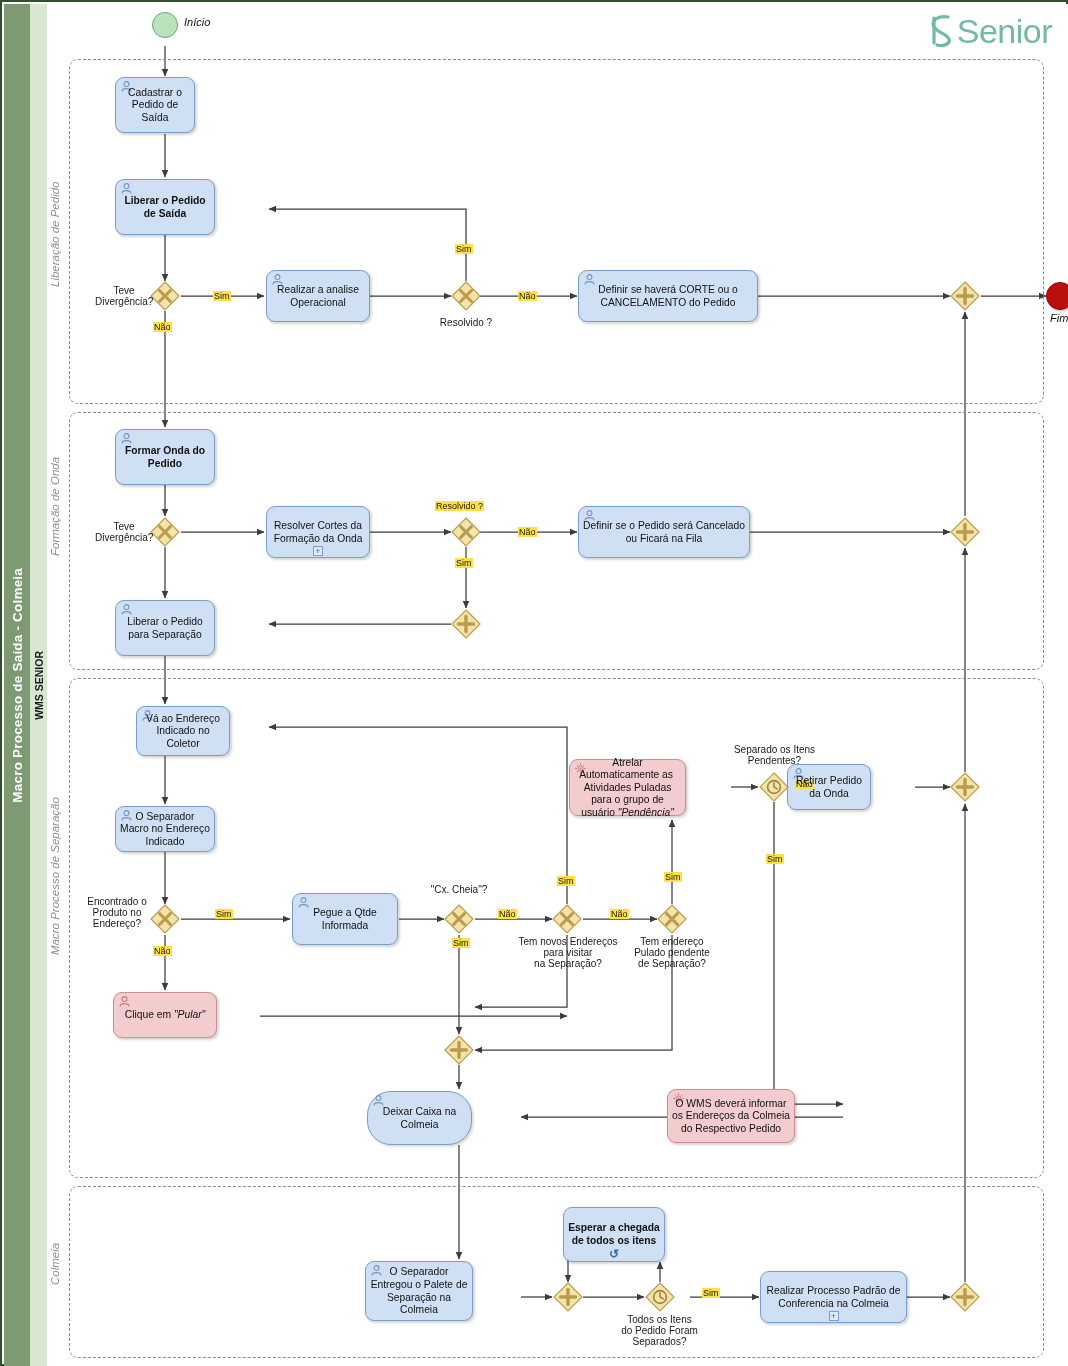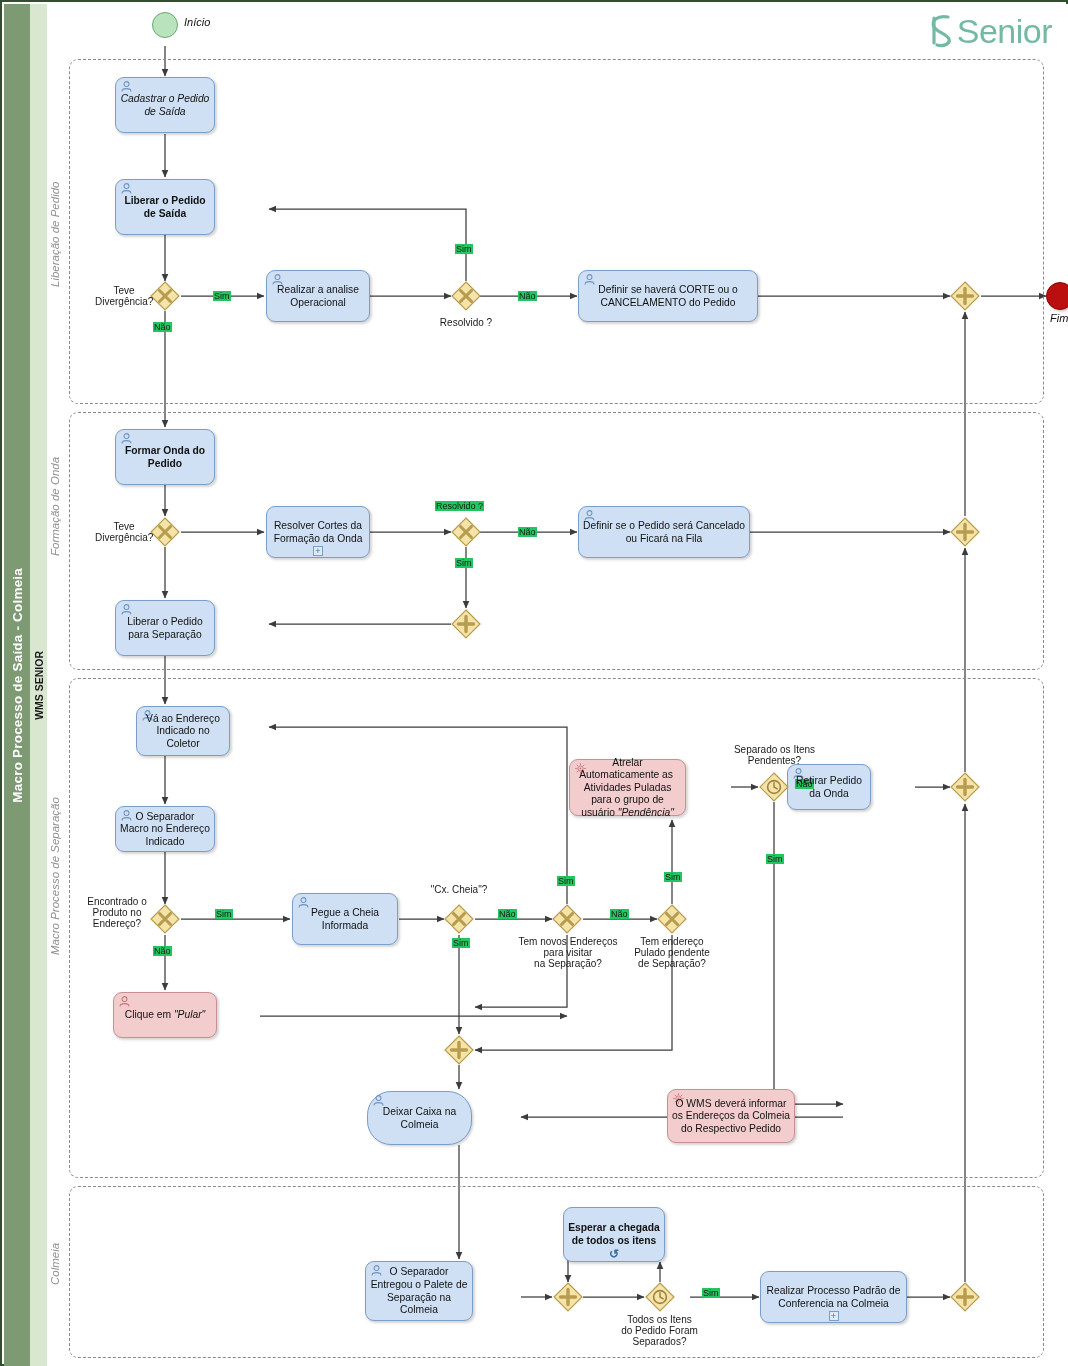--- a/index.html
+++ b/index.html
@@ -73,21 +73,21 @@
   
   .ev { position:absolute; border-radius:50%; }
   .ev.start { width:26px; height:26px; background:#b9e3bc; border:1.4px solid #6aa871; }
   .ev.end   { width:28px; height:28px; background:#bb0e0e; border:1.6px solid #8a0606;
               box-shadow:1.5px 1.5px 2.5px rgba(0,0,0,.22); }
   .ev-label { position:absolute; font-style:italic; font-size:11px; color:#111; white-space:nowrap; }
 
   
   .flab {
     position:absolute; font-size:9px; color:#1a1a1a; white-space:nowrap;
-    background:#22c55e; padding:0 1px; line-height:10px;
+    background:#fde047; padding:0 1px; line-height:10px;
   }
   
   .gcap {
     position:absolute; font-size:10px; line-height:11px; color:#1a1a1a;
     text-align:center; white-space:nowrap;
   }
   
   #logo { position:absolute; right:16px; top:8px; display:flex; align-items:center; }
   #logo .word { color:#73b9a3; font-size:34px; line-height:34px; letter-spacing:-.5px; }
 </style>
@@ -186,21 +186,21 @@
 
     <div class="lane" style="left:22px; top:1182px; width:975px; height:172px;"></div>
     <div class="lane-label" style="left:2px; top:1220px; height:80px; width:16px;">Colmeia</div>
 
     <div class="ev start" style="left:105px; top:8px;"></div>
     <div class="ev-label" style="left:137px; top:12px;">Início</div>
 
     <div class="ev end" style="left:999px; top:278px;"></div>
     <div class="ev-label" style="left:1003px; top:308px;">Fim</div>
 
-    <div class="task blue" style="left:68px; top:73px; width:100px; height:56px;font-style:italic;">
+    <div class="task blue" style="left:68px; top:73px; width:80px; height:56px;">
       <svg class="actor-icon" viewBox="0 0 16 16">
         <circle cx="8" cy="5" r="3" fill="none" stroke="#6f93c0" stroke-width="1.3"></circle>
         <path d="M2.5 14 C2.5 9.5 13.5 9.5 13.5 14" fill="none" stroke="#6f93c0" stroke-width="1.3"></path>
       </svg>
       <span class="txt">Cadastrar o Pedido de Saída</span>
     </div>
 
     <div class="task blue bold" style="left:68px; top:175px; width:100px; height:56px;">
       <svg class="actor-icon" viewBox="0 0 16 16">
         <circle cx="8" cy="5" r="3" fill="none" stroke="#6f93c0" stroke-width="1.3"></circle>
@@ -268,21 +268,21 @@
         <path d="M2.5 14 C2.5 9.5 13.5 9.5 13.5 14" fill="none" stroke="#6f93c0" stroke-width="1.3"></path>
       </svg>
       <span class="txt">O Separador Macro no Endereço Indicado</span>
     </div>
 
     <div class="task blue" style="left:245px; top:889px; width:106px; height:52px;">
       <svg class="actor-icon" viewBox="0 0 16 16">
         <circle cx="8" cy="5" r="3" fill="none" stroke="#6f93c0" stroke-width="1.3"></circle>
         <path d="M2.5 14 C2.5 9.5 13.5 9.5 13.5 14" fill="none" stroke="#6f93c0" stroke-width="1.3"></path>
       </svg>
-      <span class="txt">Pegue a Cheia Informada</span>
+      <span class="txt">Pegue a Qtde Informada</span>
     </div>
 
     <div class="task red" style="left:66px; top:988px; width:104px; height:46px;">
       <svg class="actor-icon" viewBox="0 0 16 16">
         <circle cx="8" cy="5" r="3" fill="none" stroke="#c4787c" stroke-width="1.3"></circle>
         <path d="M2.5 14 C2.5 9.5 13.5 9.5 13.5 14" fill="none" stroke="#c4787c" stroke-width="1.3"></path>
       </svg>
       <span class="txt">Clique em <i>"Pular"</i></span>
     </div>
 

